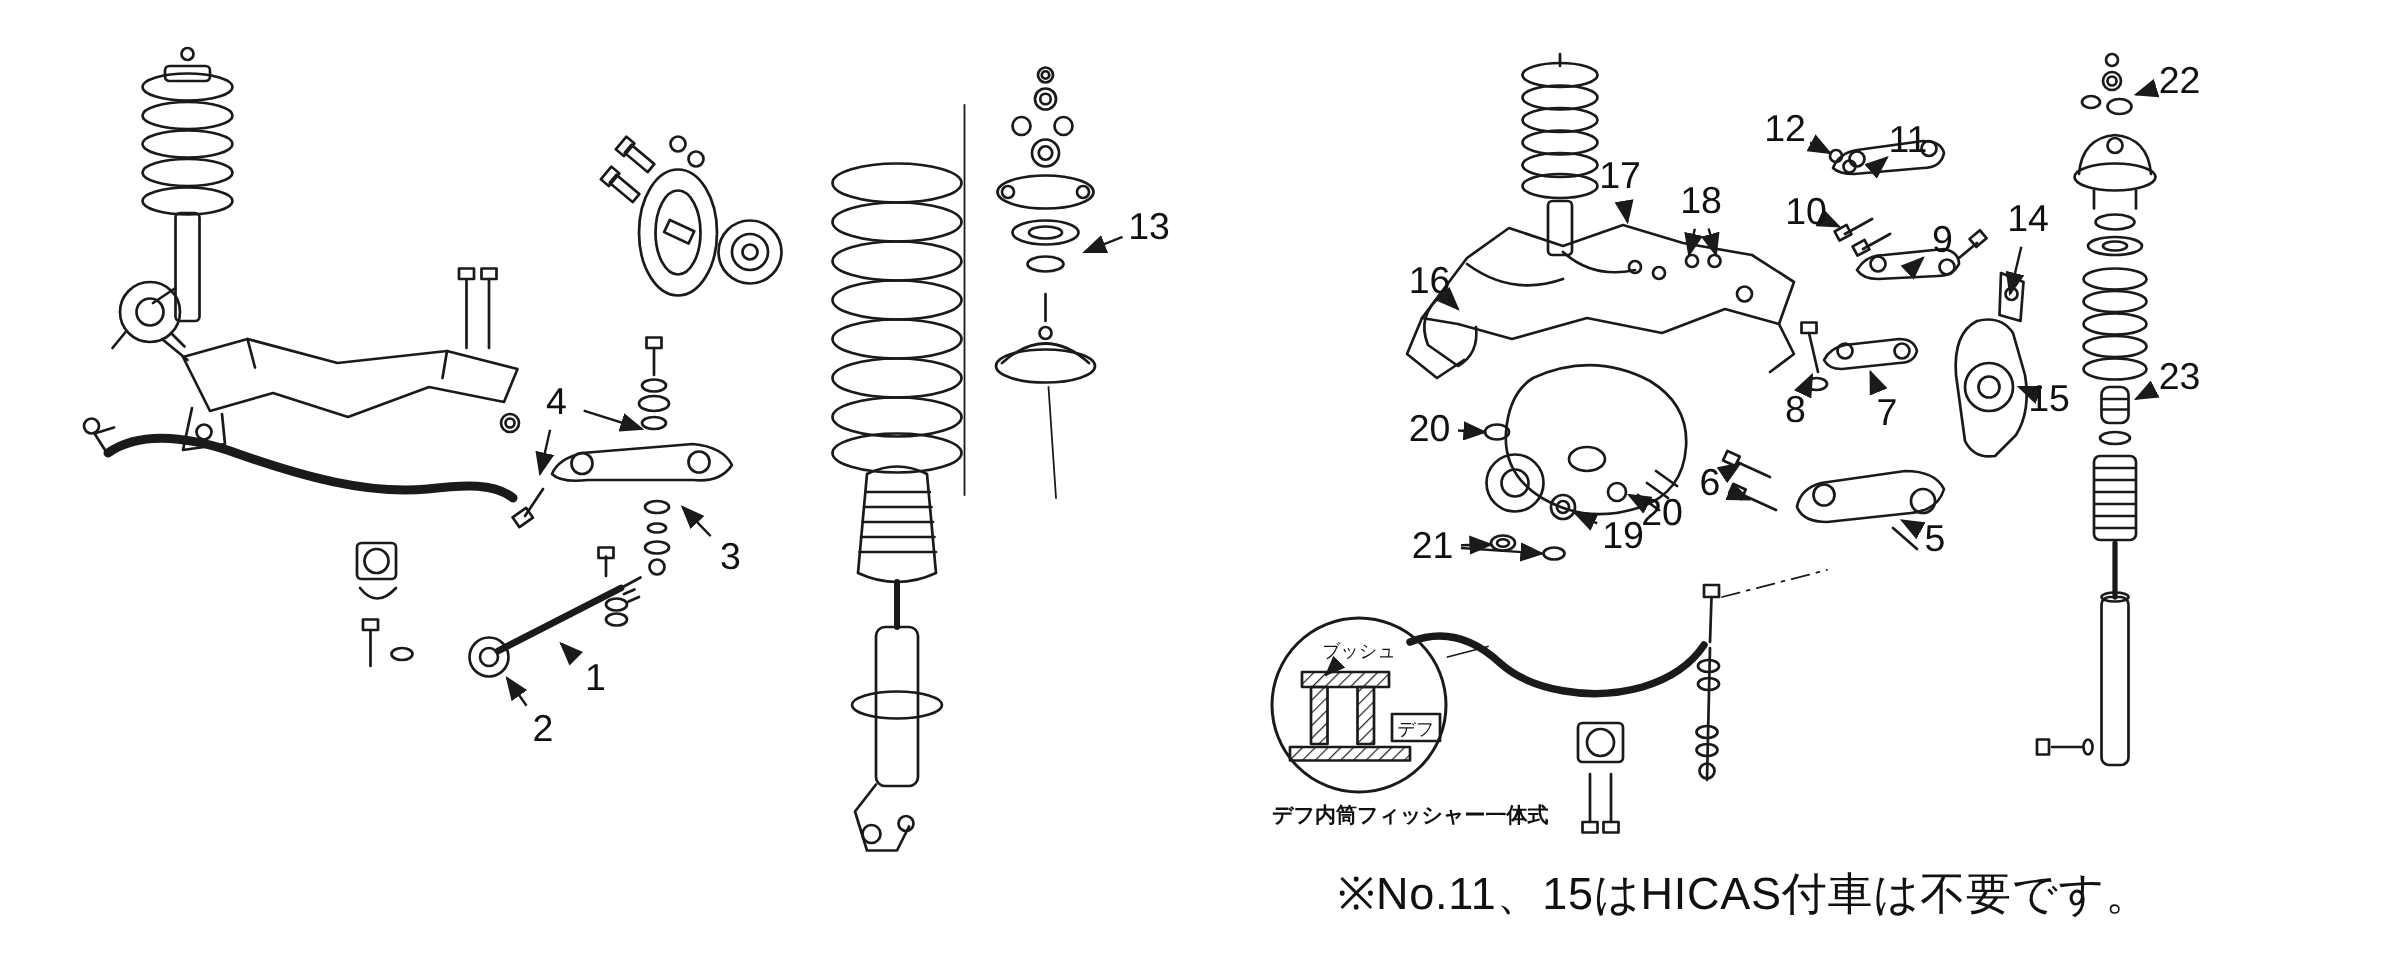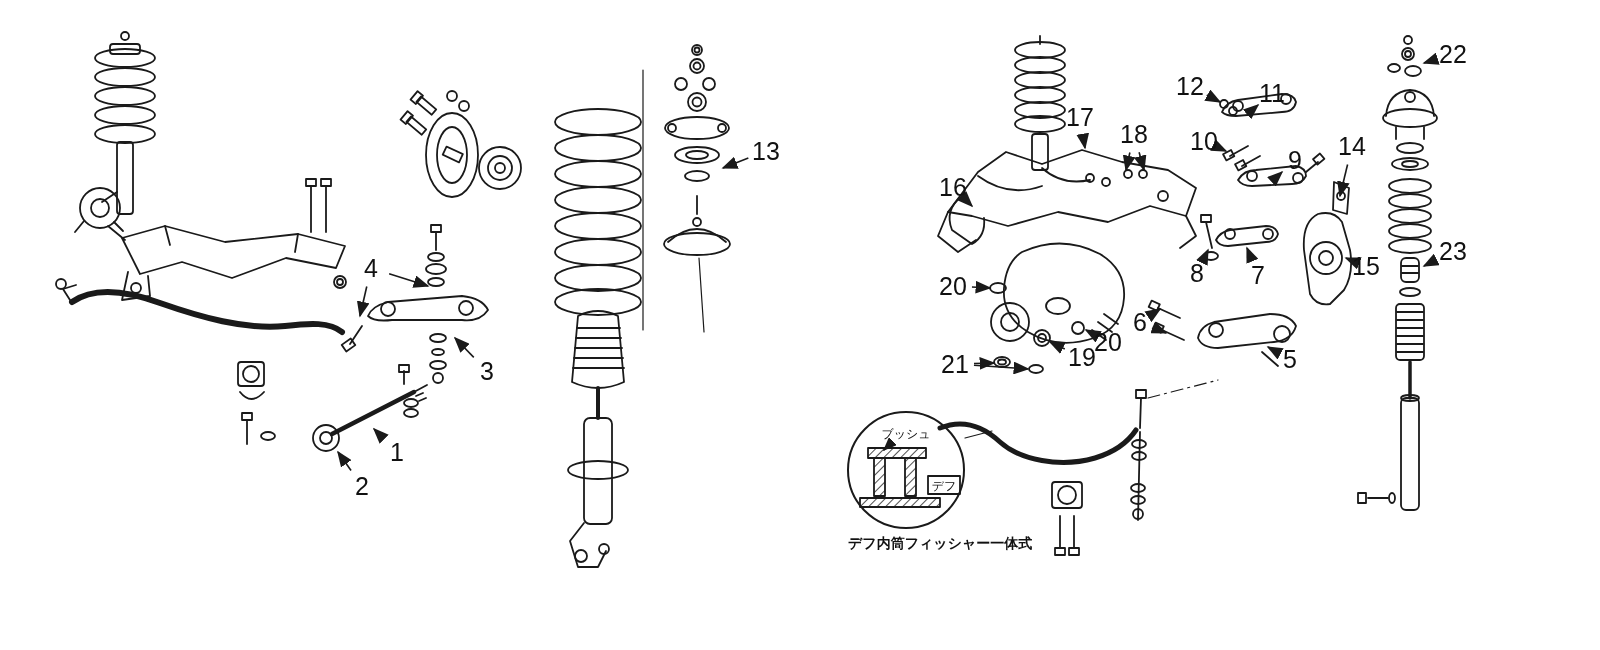--- a/index.html
+++ b/index.html
@@ -408,14 +408,15 @@
         <line x1="973.9937571872802" y1="363.51298058494154" x2="994" y2="363" class="callout-line" marker-end="url(#arrowhead)"></line>
         <line x1="973.9555887382953" y1="365.29832799577366" x2="1028" y2="369" class="callout-line" marker-end="url(#arrowhead)"></line>
         <text x="955" y="364" class="callout-num">21</text>
         <line x1="1434.8537814005865" y1="59.631585082576606" x2="1424" y2="63" class="callout-line" marker-end="url(#arrowhead)"></line>
         <text x="1453" y="54" class="callout-num">22</text>
         <line x1="1436.123864780037" y1="259.7290354586016" x2="1424" y2="266" class="callout-line" marker-end="url(#arrowhead)"></line>
         <text x="1453" y="251" class="callout-num">23</text>
       </g>
 </svg>
 
+<div class="hicas-note">※No.11、15はHICAS付車は不要です。</div>
 
 </div>
 
 </body></html>

